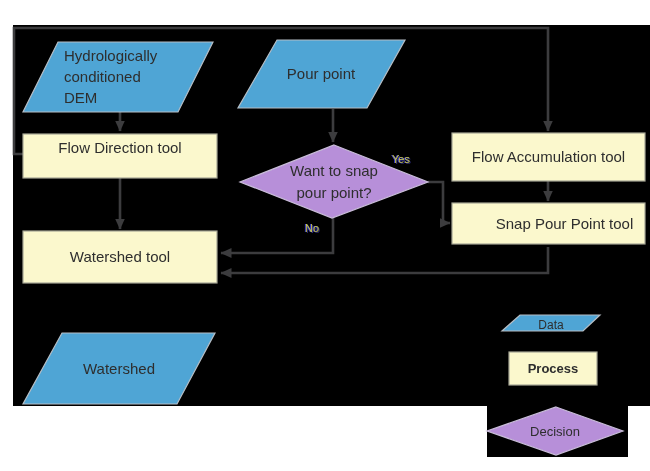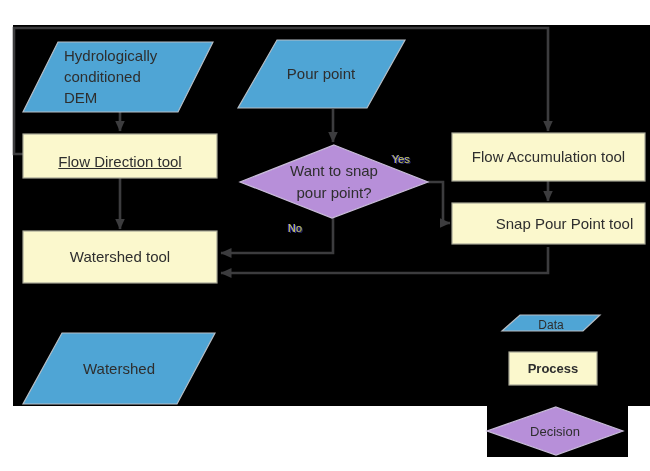--- a/index.html
+++ b/index.html
@@ -18,33 +18,33 @@
   .shape-decision{fill:var(--decision-fill,#b78fd9);stroke:var(--decision-stroke,#c9bdd9);stroke-width:1.2;}
   .edge{fill:none;stroke:var(--connector,#3c3c3e);stroke-width:2.6;}
   .arrow-fill{fill:var(--connector,#3c3c3e);}
   .lbl{
     position:absolute;display:flex;align-items:center;justify-content:center;
     text-align:center;font-size:15px;line-height:20px;color:var(--text,#2e2e2e);
   }
   #lbl-dem{left:64px;top:45px;width:140px;height:64px;justify-content:flex-start;
     text-align:left;white-space:pre-line;line-height:21px;align-items:flex-start;}
   #lbl-pour-point{left:257px;top:40px;width:128px;height:68px;}
-  #lbl-flow-direction{left:23px;top:132px;width:194px;height:60px;text-decoration:underline;}
+  #lbl-flow-direction{left:23px;top:118px;width:194px;height:60px;}
   #lbl-flow-accumulation{left:452px;top:133px;width:193px;height:48px;}
   #lbl-snap-pour-point{left:452px;top:203px;width:193px;height:41px;margin-left:16px;}
   #lbl-want-to-snap{left:249px;top:159px;width:170px;height:46px;white-space:pre-line;line-height:22px;}
   #lbl-watershed-tool{left:23px;top:231px;width:194px;height:52px;text-align:center;}
   #lbl-watershed{left:40px;top:333px;width:158px;height:71px;}
   .branch-lbl{
     position:absolute;font-size:11px;line-height:13px;
     color:var(--branch-label,#c9c94f);
     text-shadow:-1px 0 0 #3d3dd8, 1px 1px 0 rgba(80,80,230,.55);
   }
   #lbl-yes{left:392px;top:153px;}
-  #lbl-no{left:288px;top:222px;}
+  #lbl-no{left:305px;top:222px;}
   .legend-lbl{position:absolute;display:flex;align-items:center;justify-content:center;
     text-align:center;color:var(--text,#2e2e2e);}
   #lbl-legend-data{left:502px;top:314px;width:98px;height:22px;font-size:12px;}
   #lbl-legend-process{left:509px;top:352px;width:88px;height:33px;font-size:13px;font-weight:bold;}
   #lbl-legend-decision{left:487px;top:419px;width:136px;height:24px;font-size:13px;}
 </style>
 </head>
 <body>
 
 <div id="canvas">

